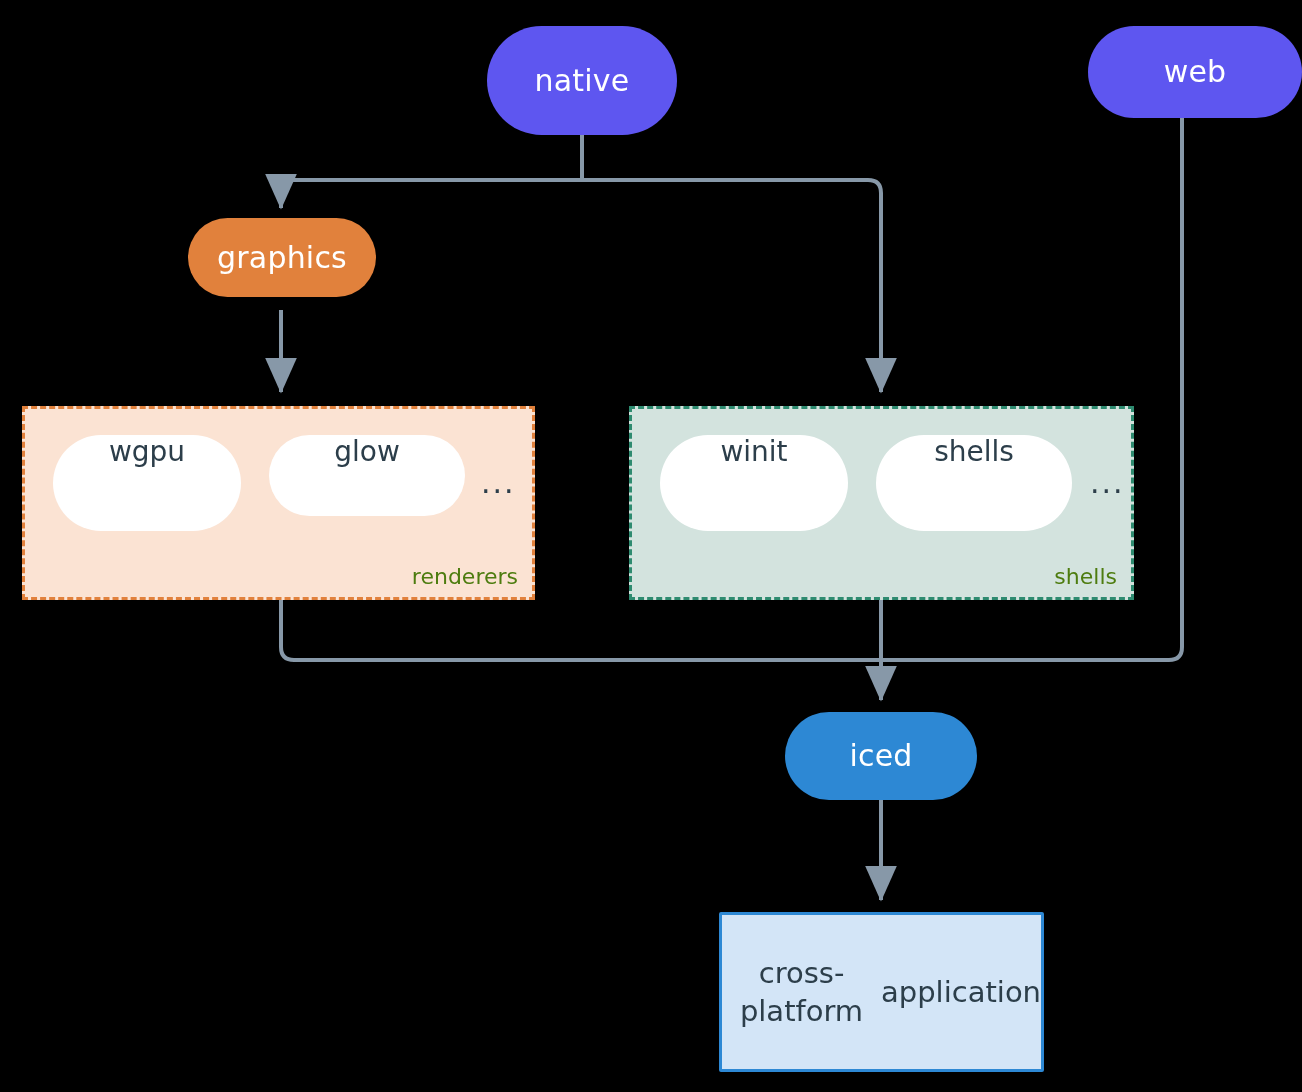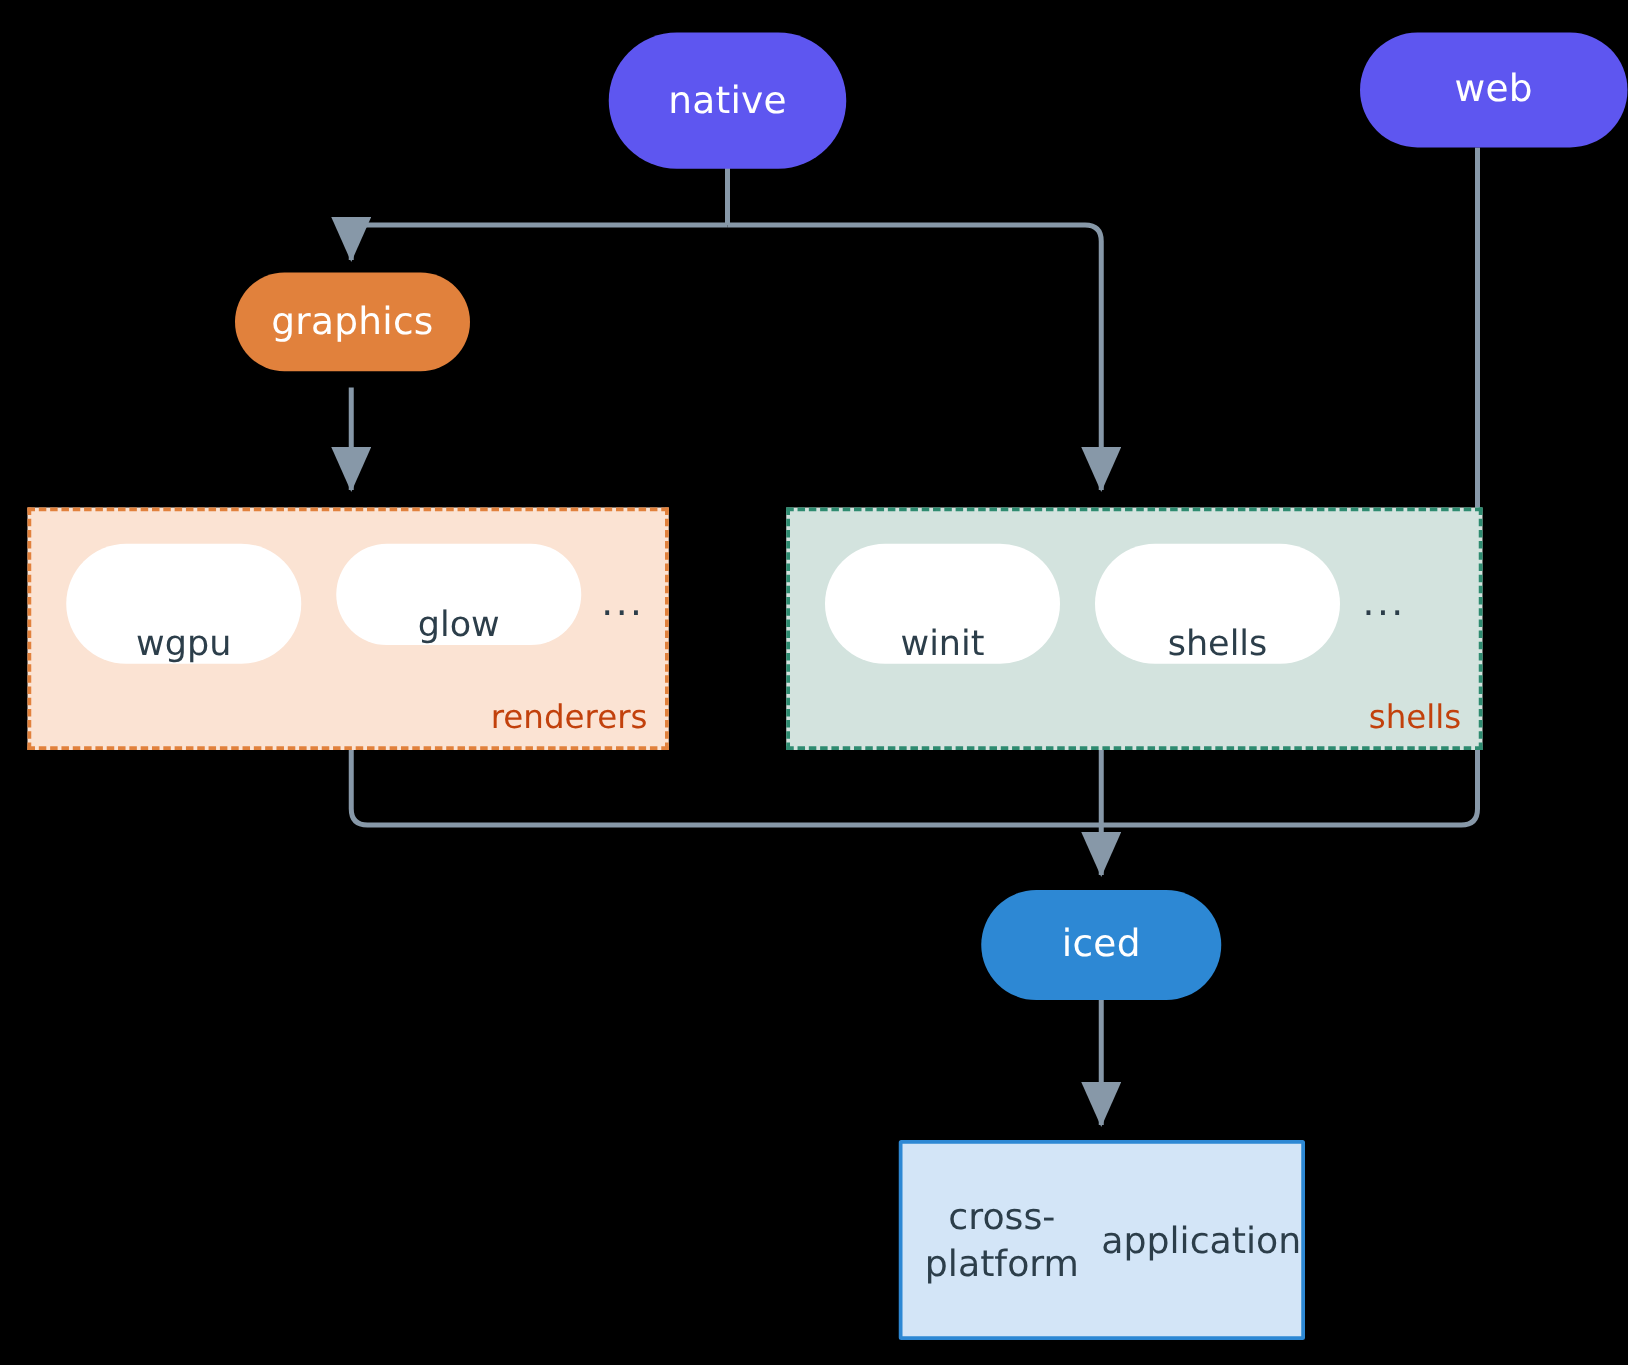--- a/index.html
+++ b/index.html
@@ -107,39 +107,39 @@
     left: 22px;
     top: 406px;
     width: 513px;
     height: 194px;
     background: #FBE3D3;
     border: 3px dashed #E1813C;
   }
   .cluster-shells {
     left: 629px;
     top: 406px;
-    width: 557px;
+    width: 505px;
     height: 194px;
     background: #D3E3DE;
     border: 3px dashed #2E8B70;
   }
   .cluster-label {
     position: absolute;
     right: 14px;
     bottom: 8px;
-    font-size: 26px;
-    color: #c2410c;
+    font-size: 22px;
+    color: #4d7c0f;
   }
 
   
   .chip {
     position: absolute;
     box-sizing: border-box;
     display: flex;
-    align-items: flex-end;
+    align-items: flex-start;
     justify-content: center;
     background: #ffffff;
     border-radius: 999px;
     color: #2C3E4A;
     font-size: 28px;
     white-space: nowrap;
   }
   .chip-a { left: 28px; top: 26px; width: 188px; height: 96px; }
   .chip-b { left: 244px; top: 26px; width: 196px; height: 81px; }
 

